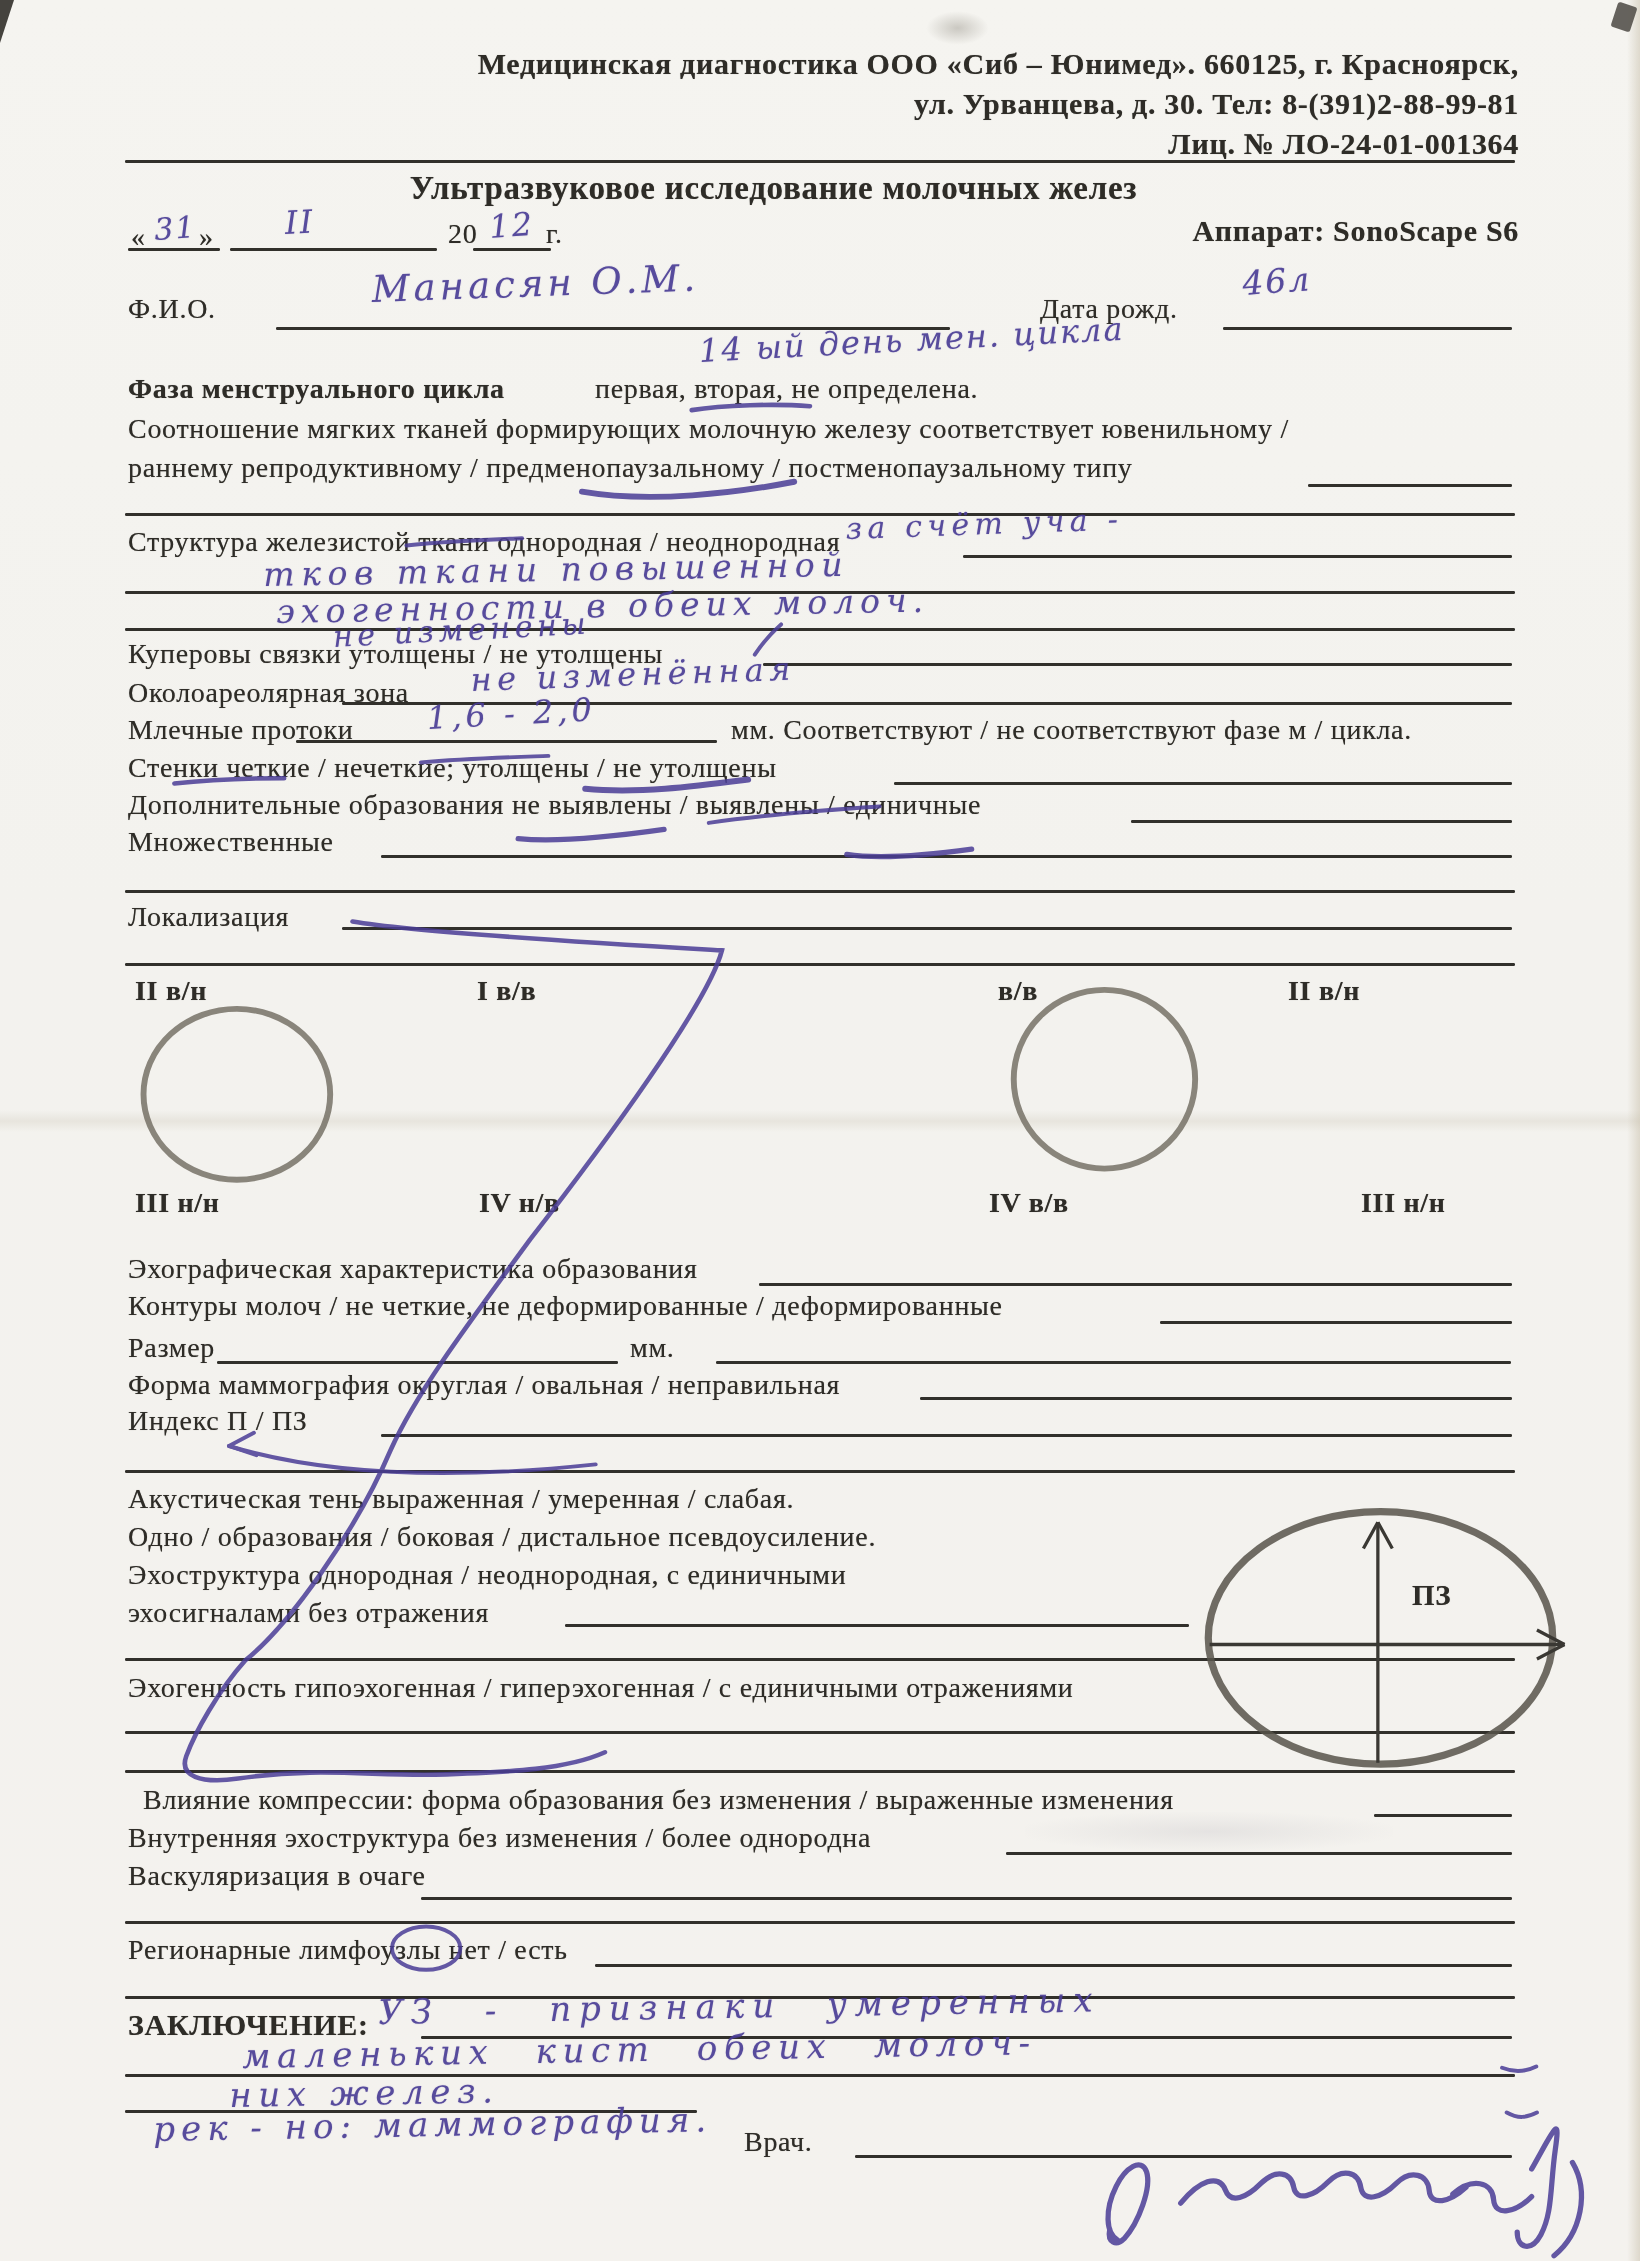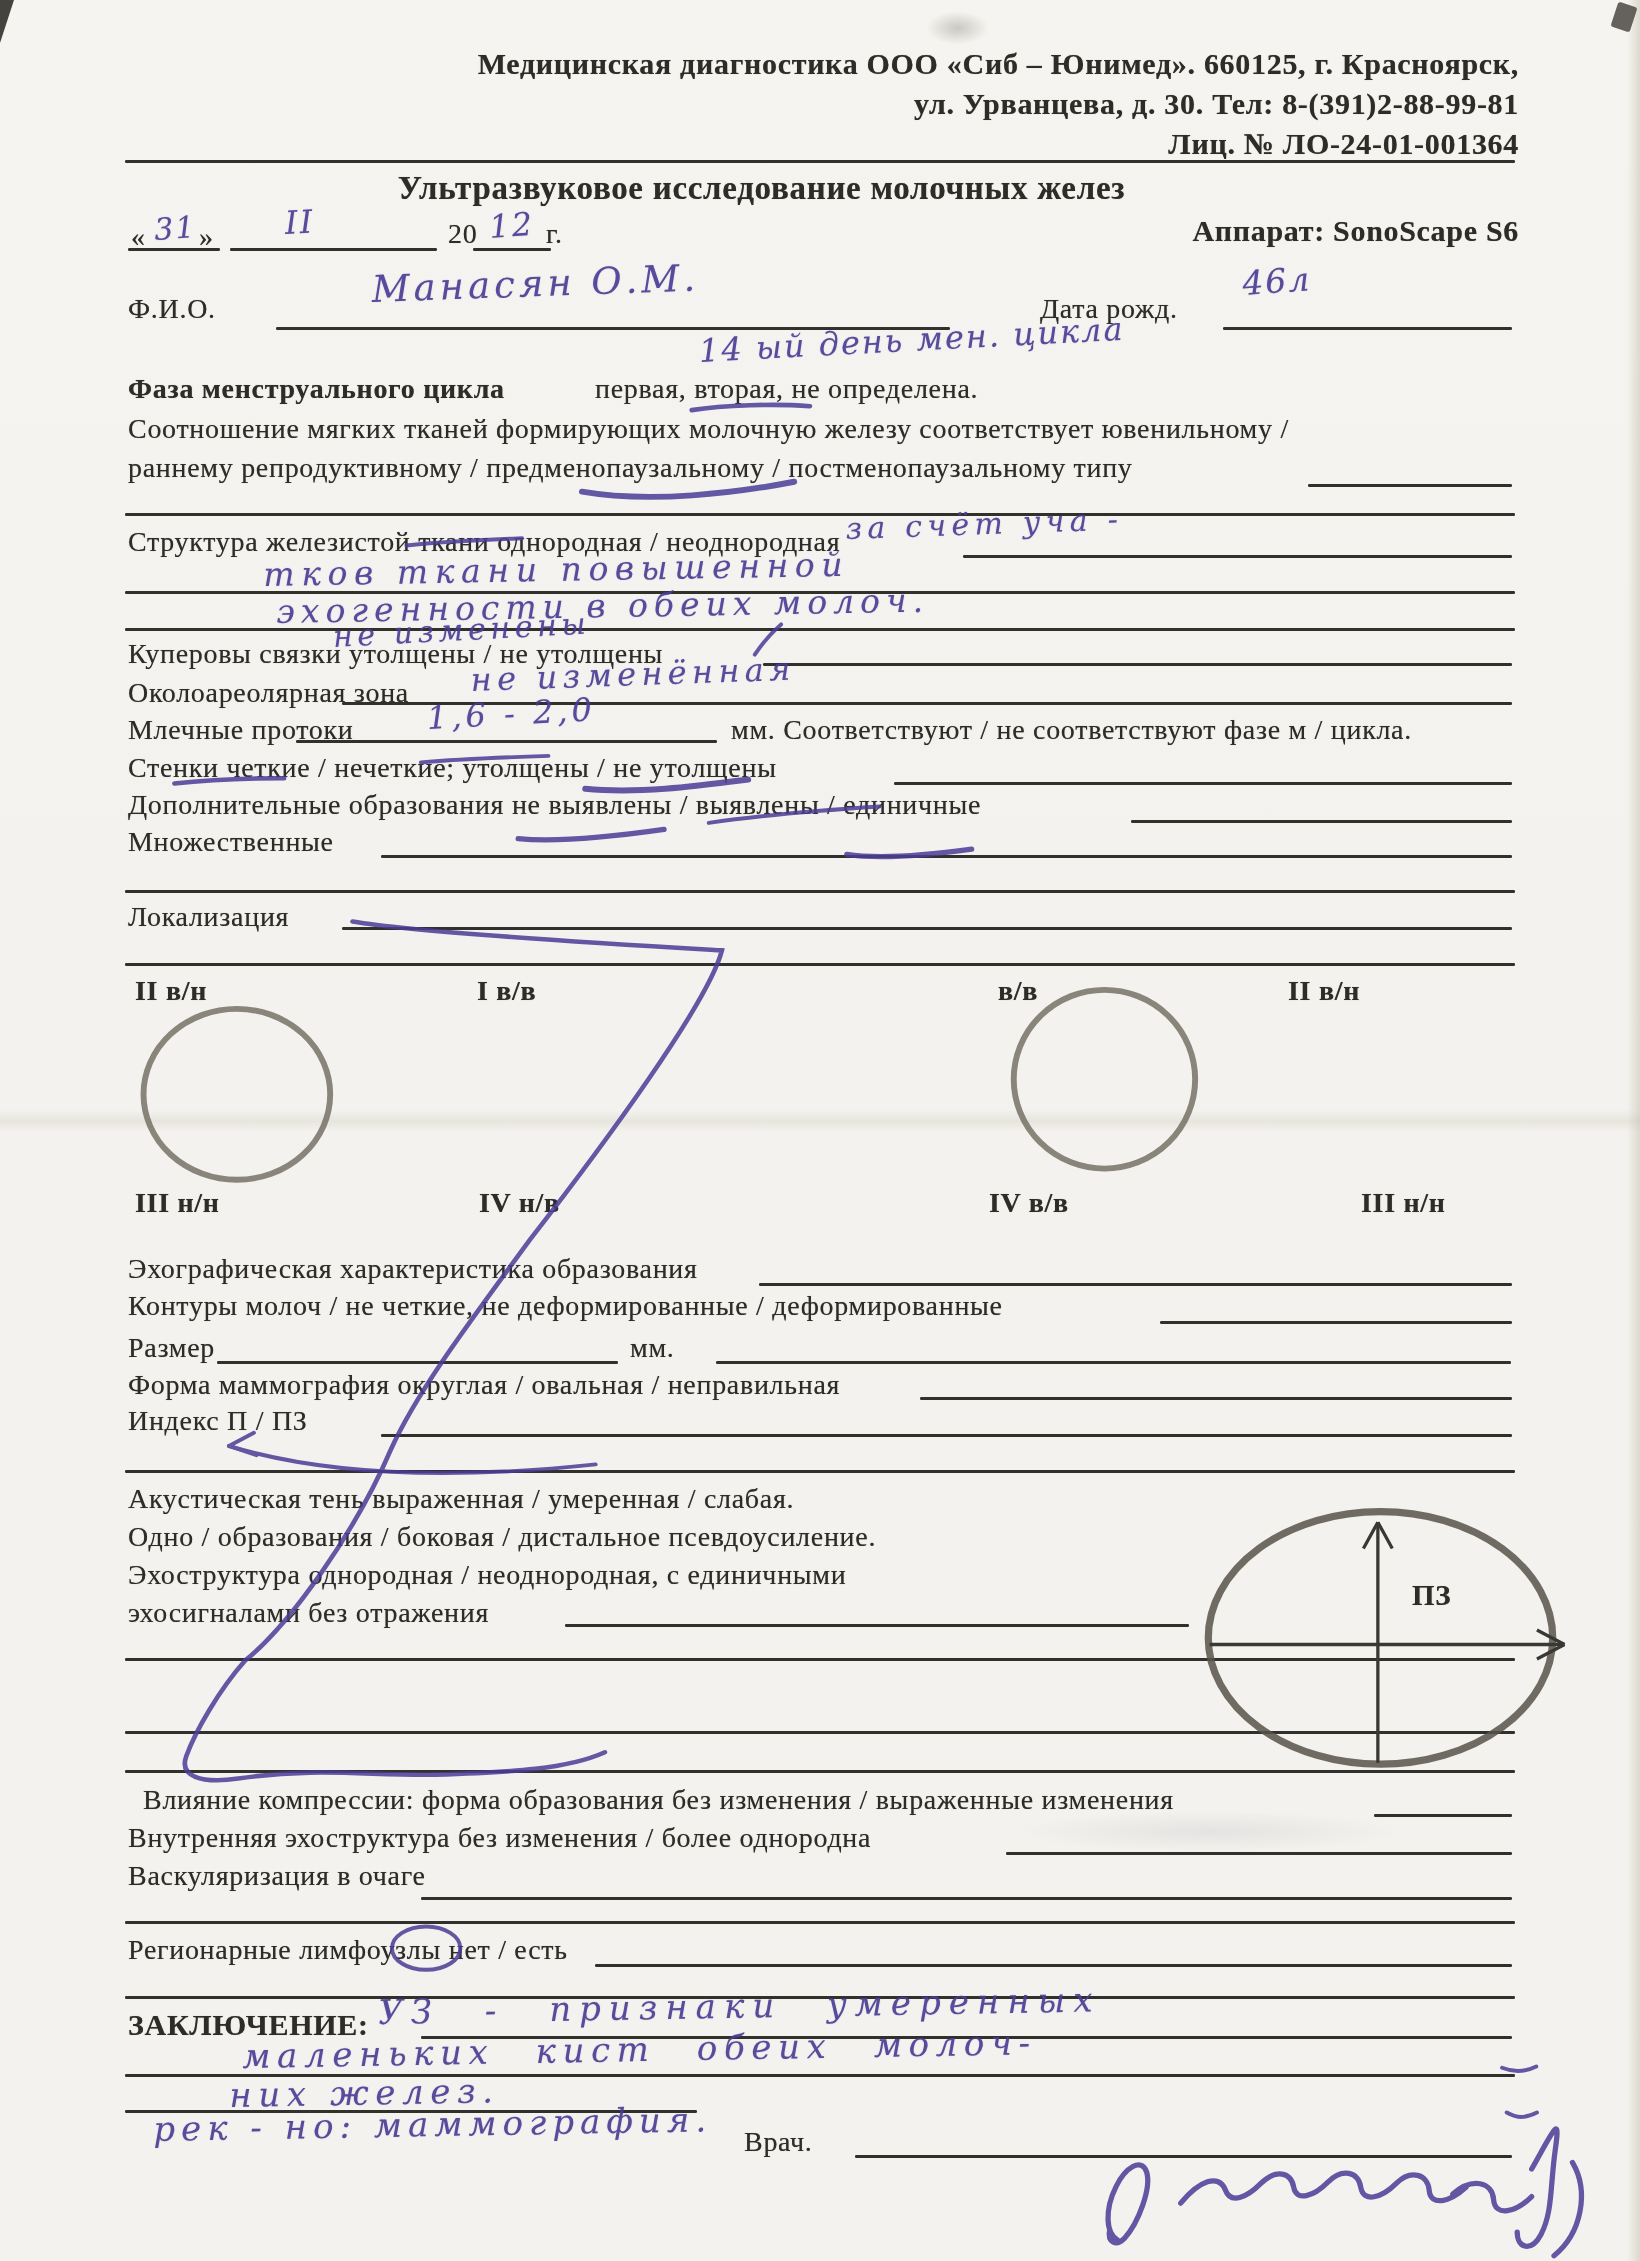--- a/index.html
+++ b/index.html
@@ -11,21 +11,21 @@
   .edge-right{position:absolute;right:0;top:0;width:14.5px;height:2261px;background:linear-gradient(90deg,rgba(0,0,0,0),rgba(196,186,164,.5));}
   .corner-tl{position:absolute;left:0;top:0;width:0;height:0;border-top:43px solid #45433e;border-right:14.5px solid transparent;}
   .corner-tr{position:absolute;left:1614px;top:4px;width:20px;height:26px;background:#55524c;transform:rotate(18deg);border-radius:2.6px;opacity:.9;}
   .smudge-top{position:absolute;left:926px;top:10.5px;width:63px;height:34px;background:radial-gradient(ellipse at center,rgba(150,146,136,.45),rgba(150,146,136,0) 70%);}
   .ghost{position:absolute;left:1025px;top:1812px;width:368px;height:39px;background:radial-gradient(ellipse at center,rgba(140,136,150,.14),rgba(140,136,150,0) 75%);}
 
   .p{position:absolute;font-family:"Liberation Serif",serif;color:#2e2c27;font-size:28px;
      letter-spacing:0.7px;white-space:nowrap;text-shadow:0 0 0.7px rgba(46,44,39,.55);}
   .b{font-weight:bold;font-family:Liberation Serif, serif;}
   .hdr{font-size:30px;font-weight:bold;letter-spacing:0.7px;}
-  .title{font-size:33px;font-weight:bold;left:4px;width:1515px;text-align:center;letter-spacing:0.7px;}
+  .title{font-size:33px;font-weight:bold;left:16px;width:1515px;text-align:center;letter-spacing:0.7px;}
   .quad{font-weight:bold;font-size:28px;}
   .rule{position:absolute;height:2.6px;background:#211f1a;opacity:.92;border-radius:1.3px;}
   .rule.thick{height:3.3px;}
 
   .hw{position:absolute;font-family:"DejaVu Serif",serif;font-style:italic;color:#4a3d96;
       white-space:nowrap;letter-spacing:2px;opacity:.92;transform-origin:left top;
       text-shadow:0 0 1.3px rgba(74,61,150,.35);}
   svg.overlay{position:absolute;left:0;top:0;}
 </style>
 </head>
@@ -132,20 +132,21 @@
   <div class="rule" style="left:125px;top:1470px;width:1390px"></div>
 
   <div class="p" style="left:128px;top:1483px">Акустическая тень выраженная / умеренная / слабая.</div>
   <div class="p" style="left:128px;top:1521px">Одно / образования / боковая / дистальное псевдоусиление.</div>
   <div class="p" style="left:128px;top:1559px">Эхоструктура однородная / неоднородная, с единичными</div>
   <div class="p" style="left:128px;top:1597px">эхосигналами без отражения</div>
   <div class="rule" style="left:565px;top:1624px;width:624px"></div>
   <div class="p b" style="left:1412px;top:1579px;font-size:29px">ПЗ</div>
   <div class="rule" style="left:125px;top:1658px;width:1390px"></div>
 
+  <div class="p" style="left:128px;top:1672px">Эхогенность гипоэхогенная / гиперэхогенная / с единичными отражениями</div>
   <div class="rule" style="left:125px;top:1731px;width:1390px"></div>
   <div class="rule" style="left:125px;top:1770px;width:1390px"></div>
 
   <div class="p" style="left:143px;top:1784px">Влияние компрессии: форма образования без изменения / выраженные изменения</div>
   <div class="rule" style="left:1374px;top:1814px;width:138px"></div>
   <div class="p" style="left:128px;top:1822px">Внутренняя эхоструктура без изменения / более однородна</div>
   <div class="rule" style="left:1006px;top:1852px;width:506px"></div>
   <div class="p" style="left:128px;top:1860px">Васкуляризация в очаге</div>
   <div class="rule" style="left:421px;top:1897px;width:1091px"></div>
   <div class="rule" style="left:125px;top:1921px;width:1390px"></div>

